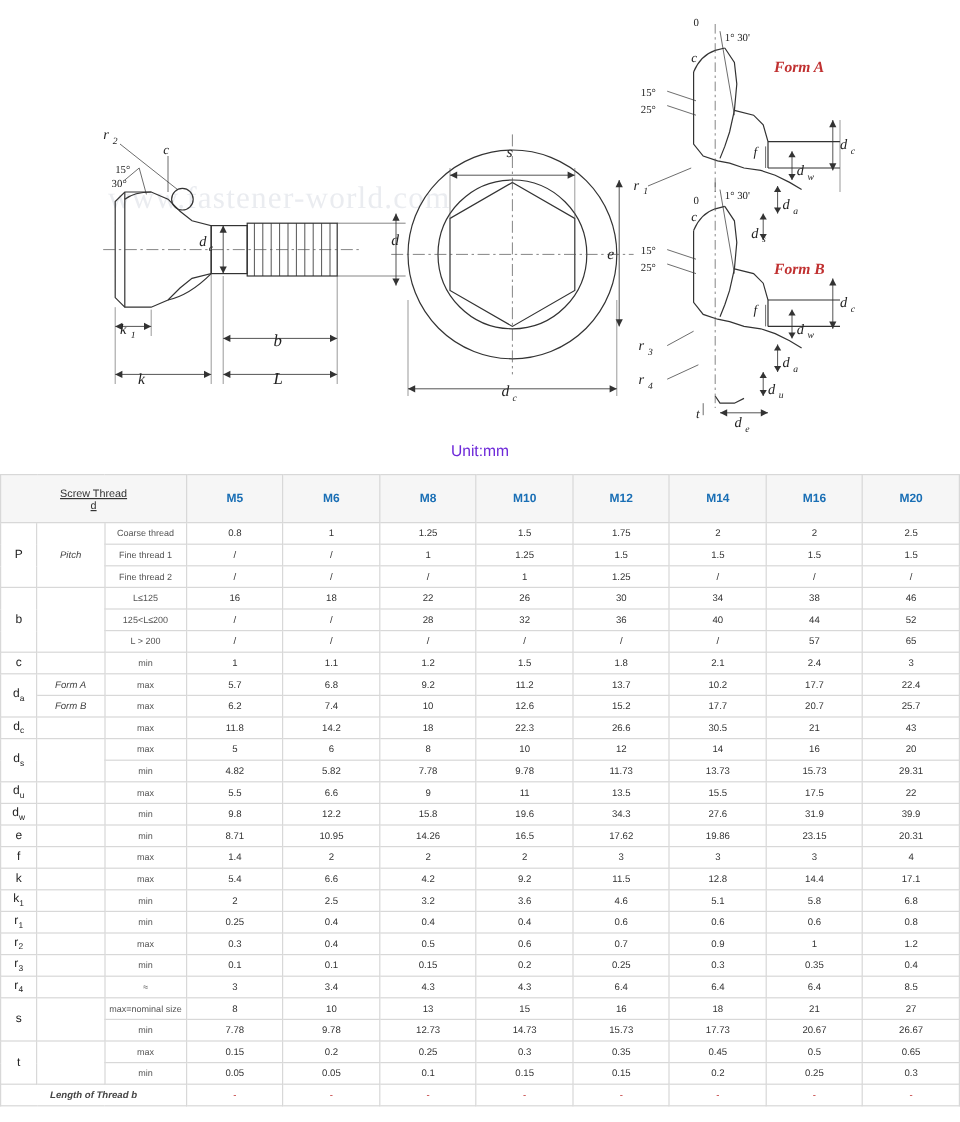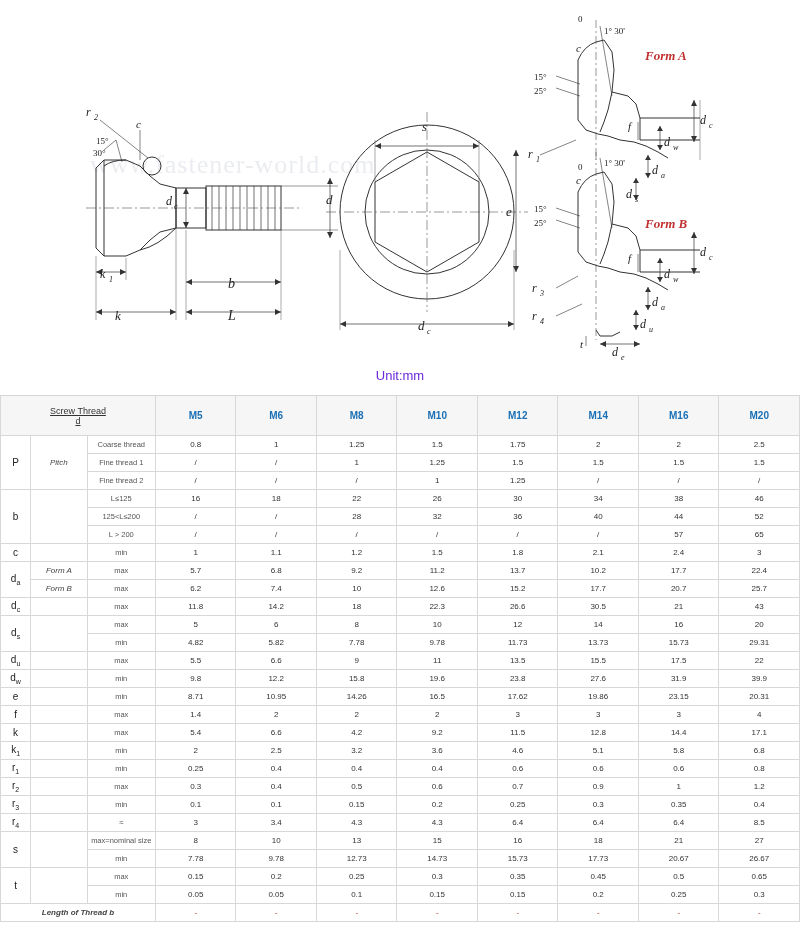--- a/index.html
+++ b/index.html
@@ -537,21 +537,21 @@
           <td>22</td>
         </tr>
         <tr>
           <td class="sym" rowspan="1"><span>d</span><sub>w</sub></td>
           <td class="lbl-mid" rowspan="1"></td>
           <td class="lbl">min</td>
           <td>9.8</td>
           <td>12.2</td>
           <td>15.8</td>
           <td>19.6</td>
-          <td>23.8</td>
+          <td>34.3</td>
           <td>27.6</td>
           <td>31.9</td>
           <td>39.9</td>
         </tr>
         <tr>
           <td class="sym" rowspan="1">e</td>
           <td class="lbl-mid" rowspan="1"></td>
           <td class="lbl">min</td>
           <td>8.71</td>
           <td>10.95</td>

